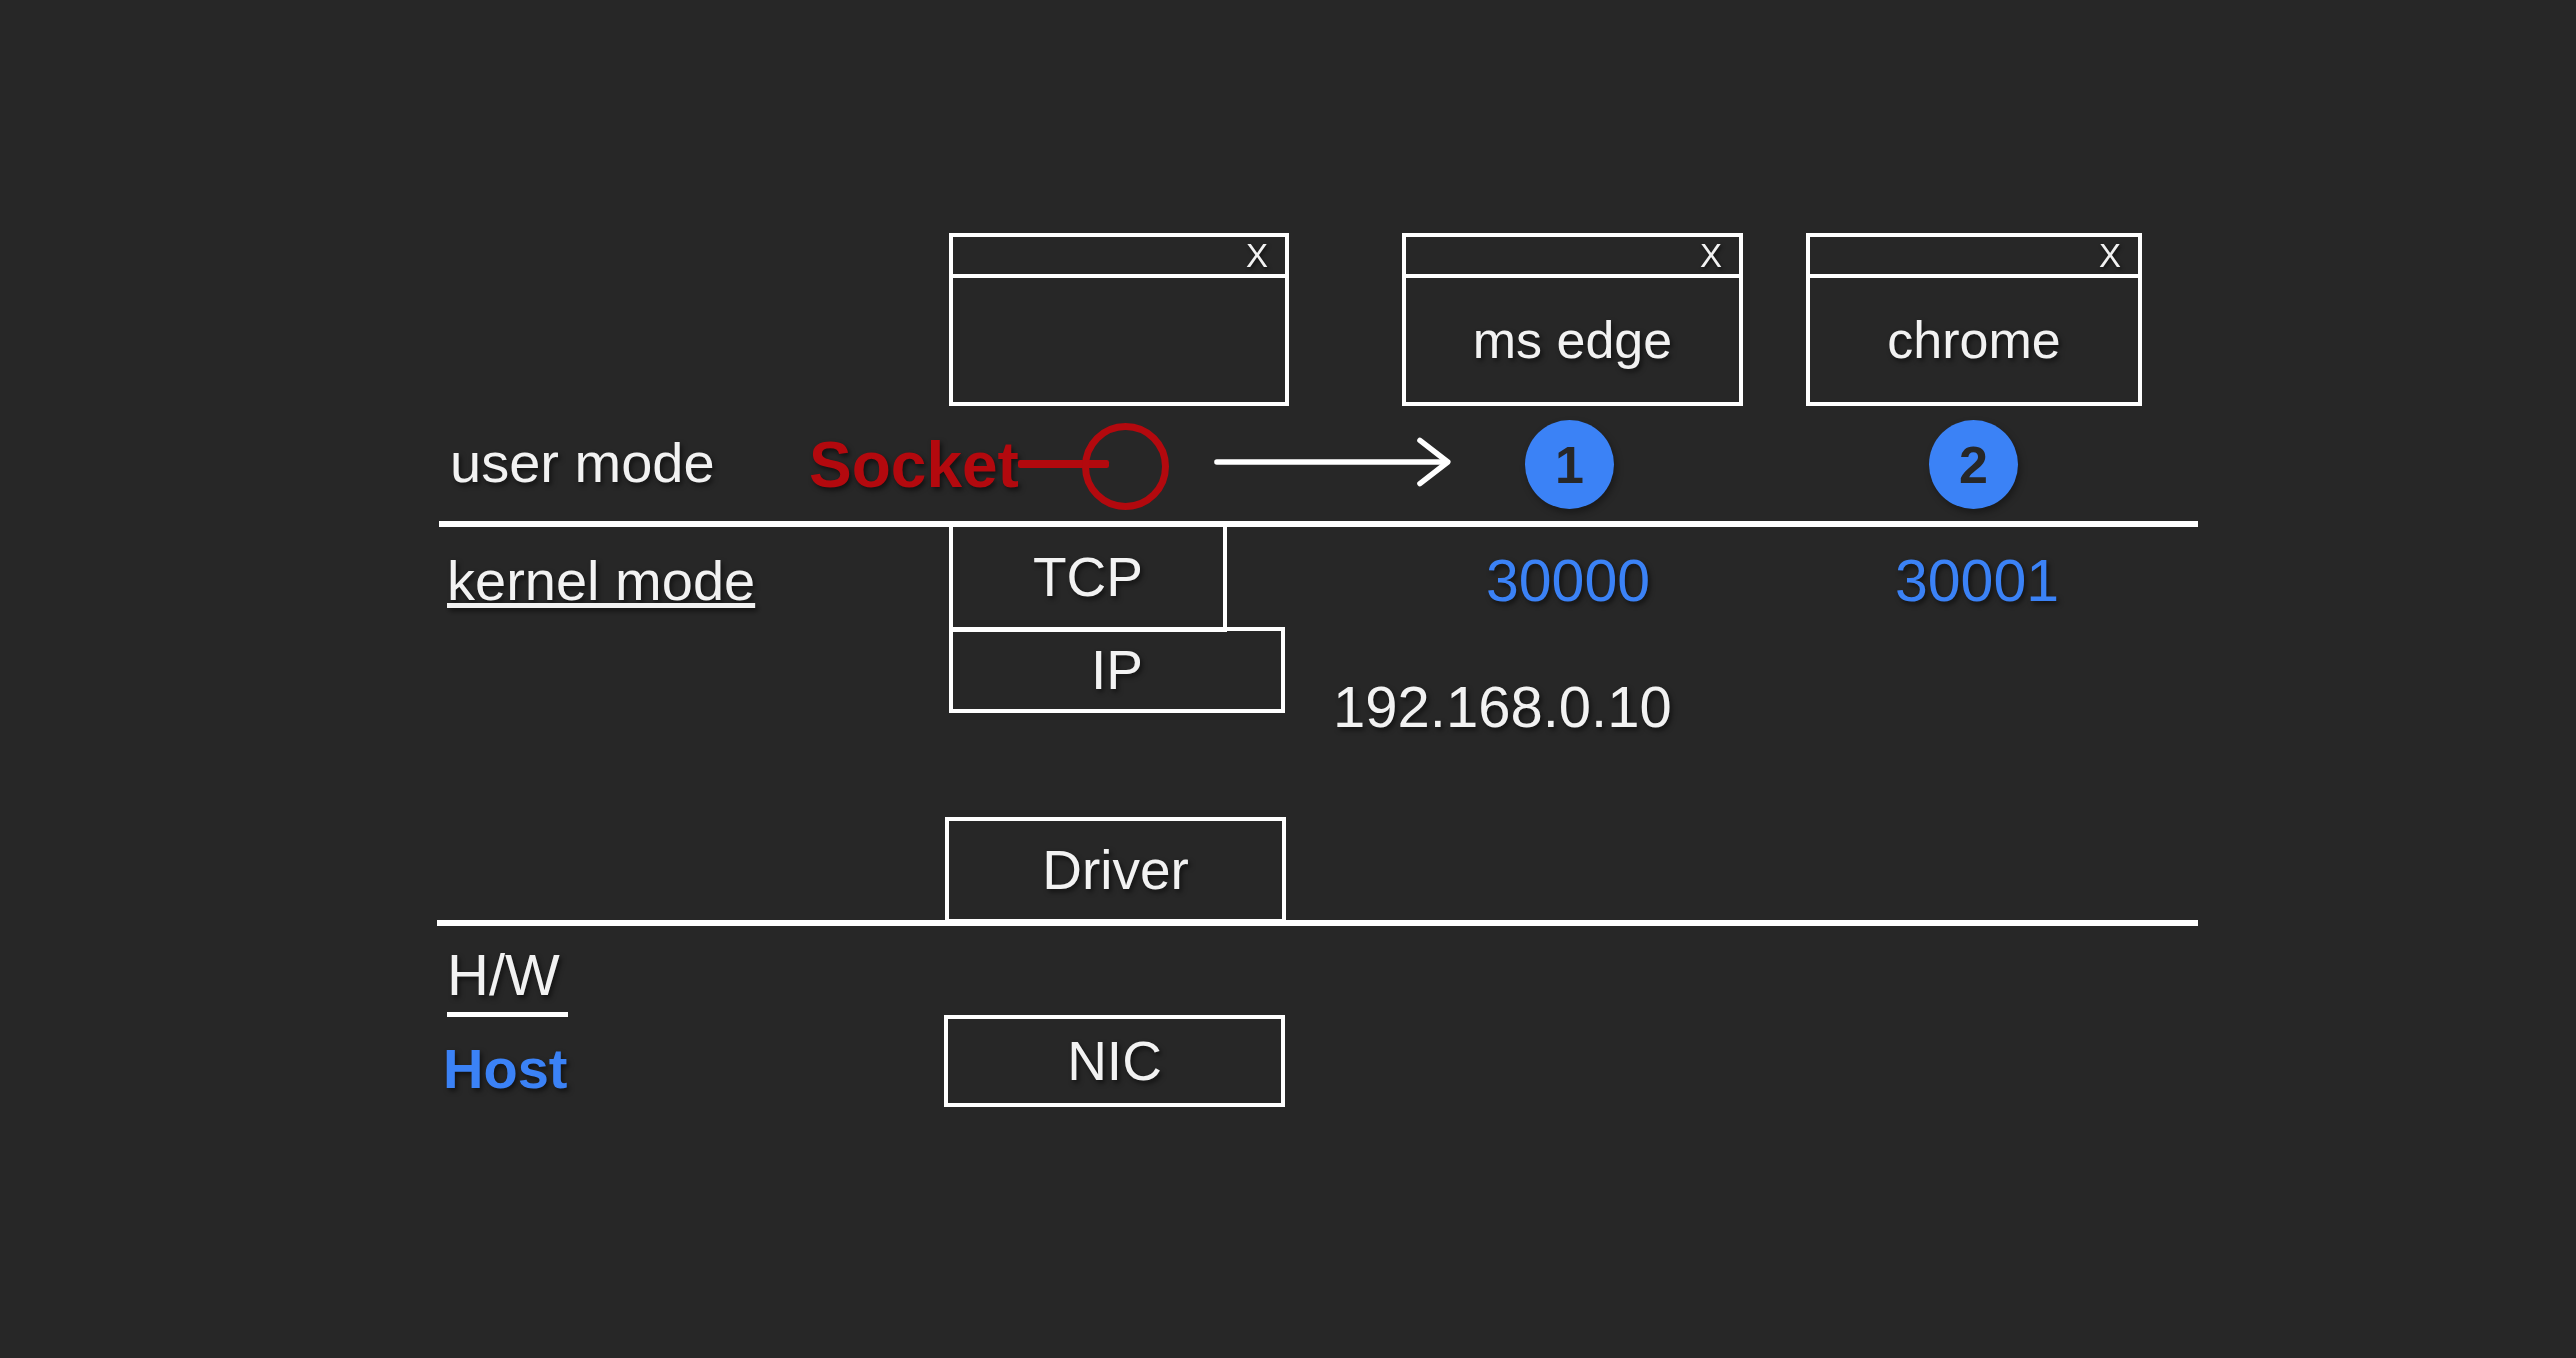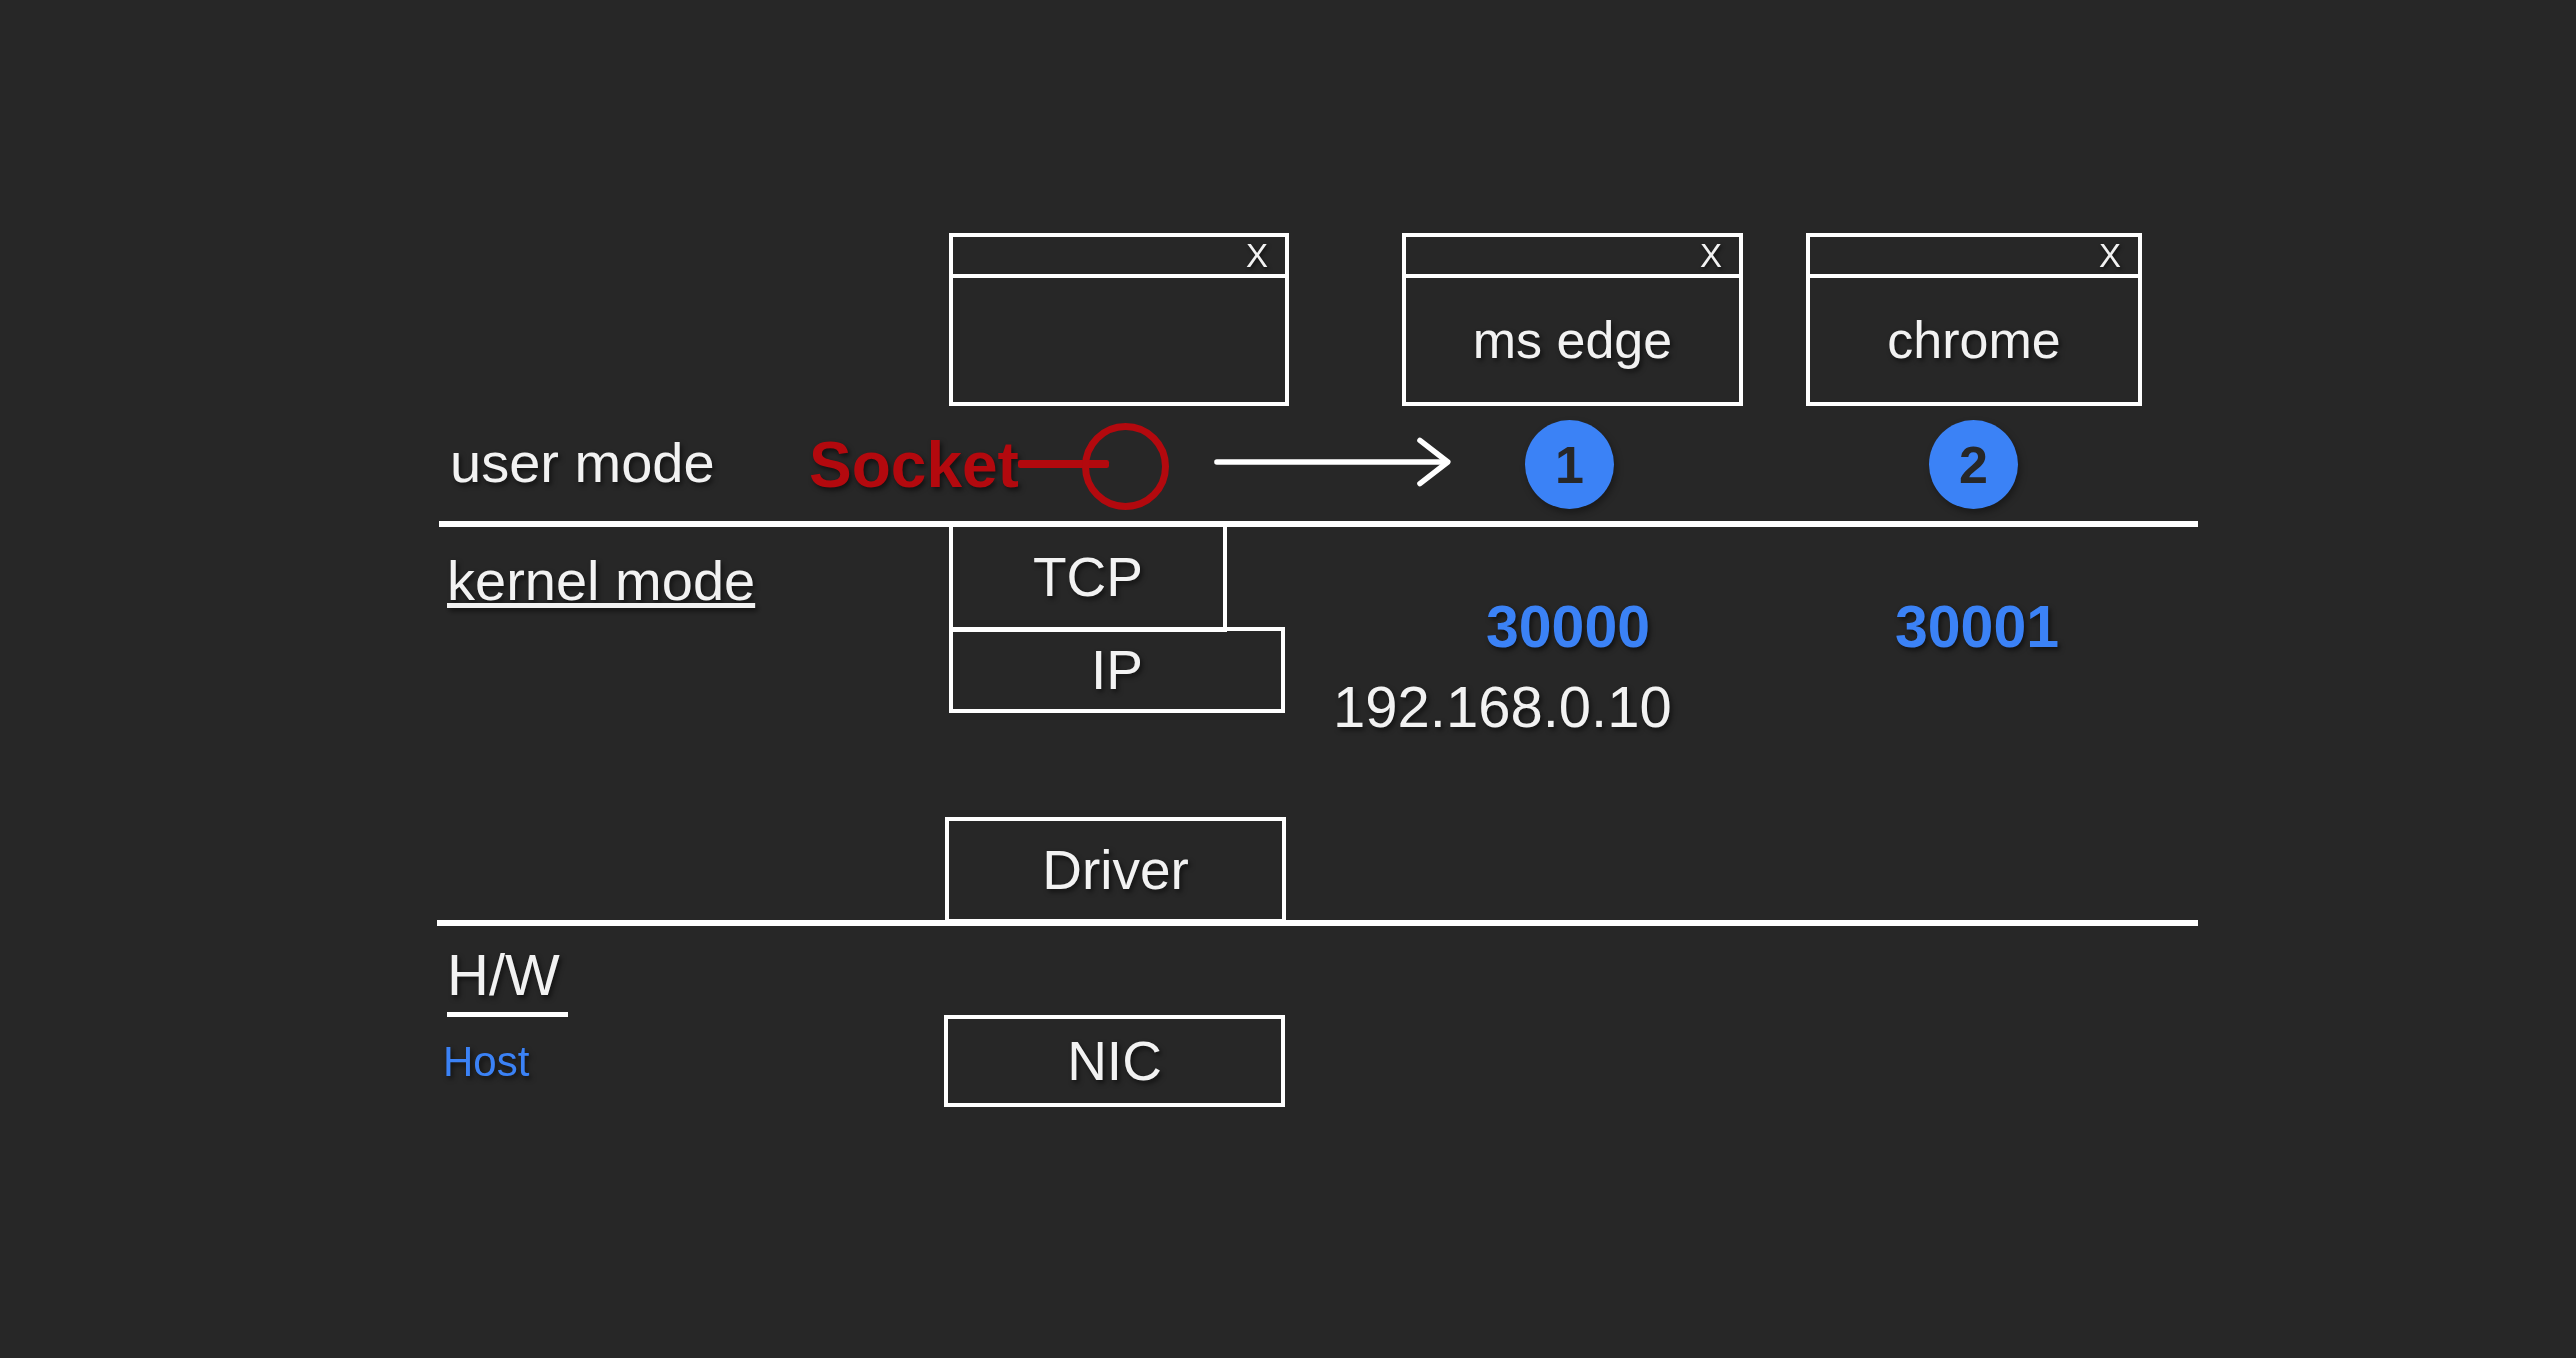--- a/index.html
+++ b/index.html
@@ -95,37 +95,37 @@
     color:#f2f2f2;font-size:55px;
     text-shadow:2.3px 3.1px 5.5px rgba(0,0,0,.55);
   }
   #box-tcp{left:949px;top:522px;width:278px;height:110px;}
   #box-ip{left:949px;top:627px;width:336px;height:86px;}
   #box-driver{left:945px;top:817px;width:341px;height:106px;}
   #box-nic{left:944px;top:1015px;width:341px;height:92px;}
 
   
   .portnum{
-    font-size:59px;font-weight:bold;color:#3b82f6;
+    font-size:59px;font-weight:normal;color:#3b82f6;
     transform:translateX(-50%);
     text-shadow:2.3px 3.1px 5.5px rgba(0,0,0,.55);
-    line-height:1;white-space:nowrap;margin-top:46px;
+    line-height:1;white-space:nowrap;
   }
   #port-1{left:1568px;top:552px;}
   #port-2{left:1977px;top:552px;}
   #ip-address{left:1333px;top:654px;font-size:58px;margin-top:24px;}
 
   
   #label-hw{
     left:447px;top:946px;font-size:58px;
     padding:0 7.8px 7.8px 0;
     border-bottom:5.5px solid #ffffff;
   }
   #label-host{
-    left:443px;top:1041px;font-size:42px;font-weight:normal;color:#3b82f6;
+    left:443px;top:1041px;font-size:56px;font-weight:bold;color:#3b82f6;
   }
 </style>
 </head>
 <body>
 
 <div class="slide">
 
   <div class="window w1">
     <div class="titlebar">
       <span class="close-x">X</span>

